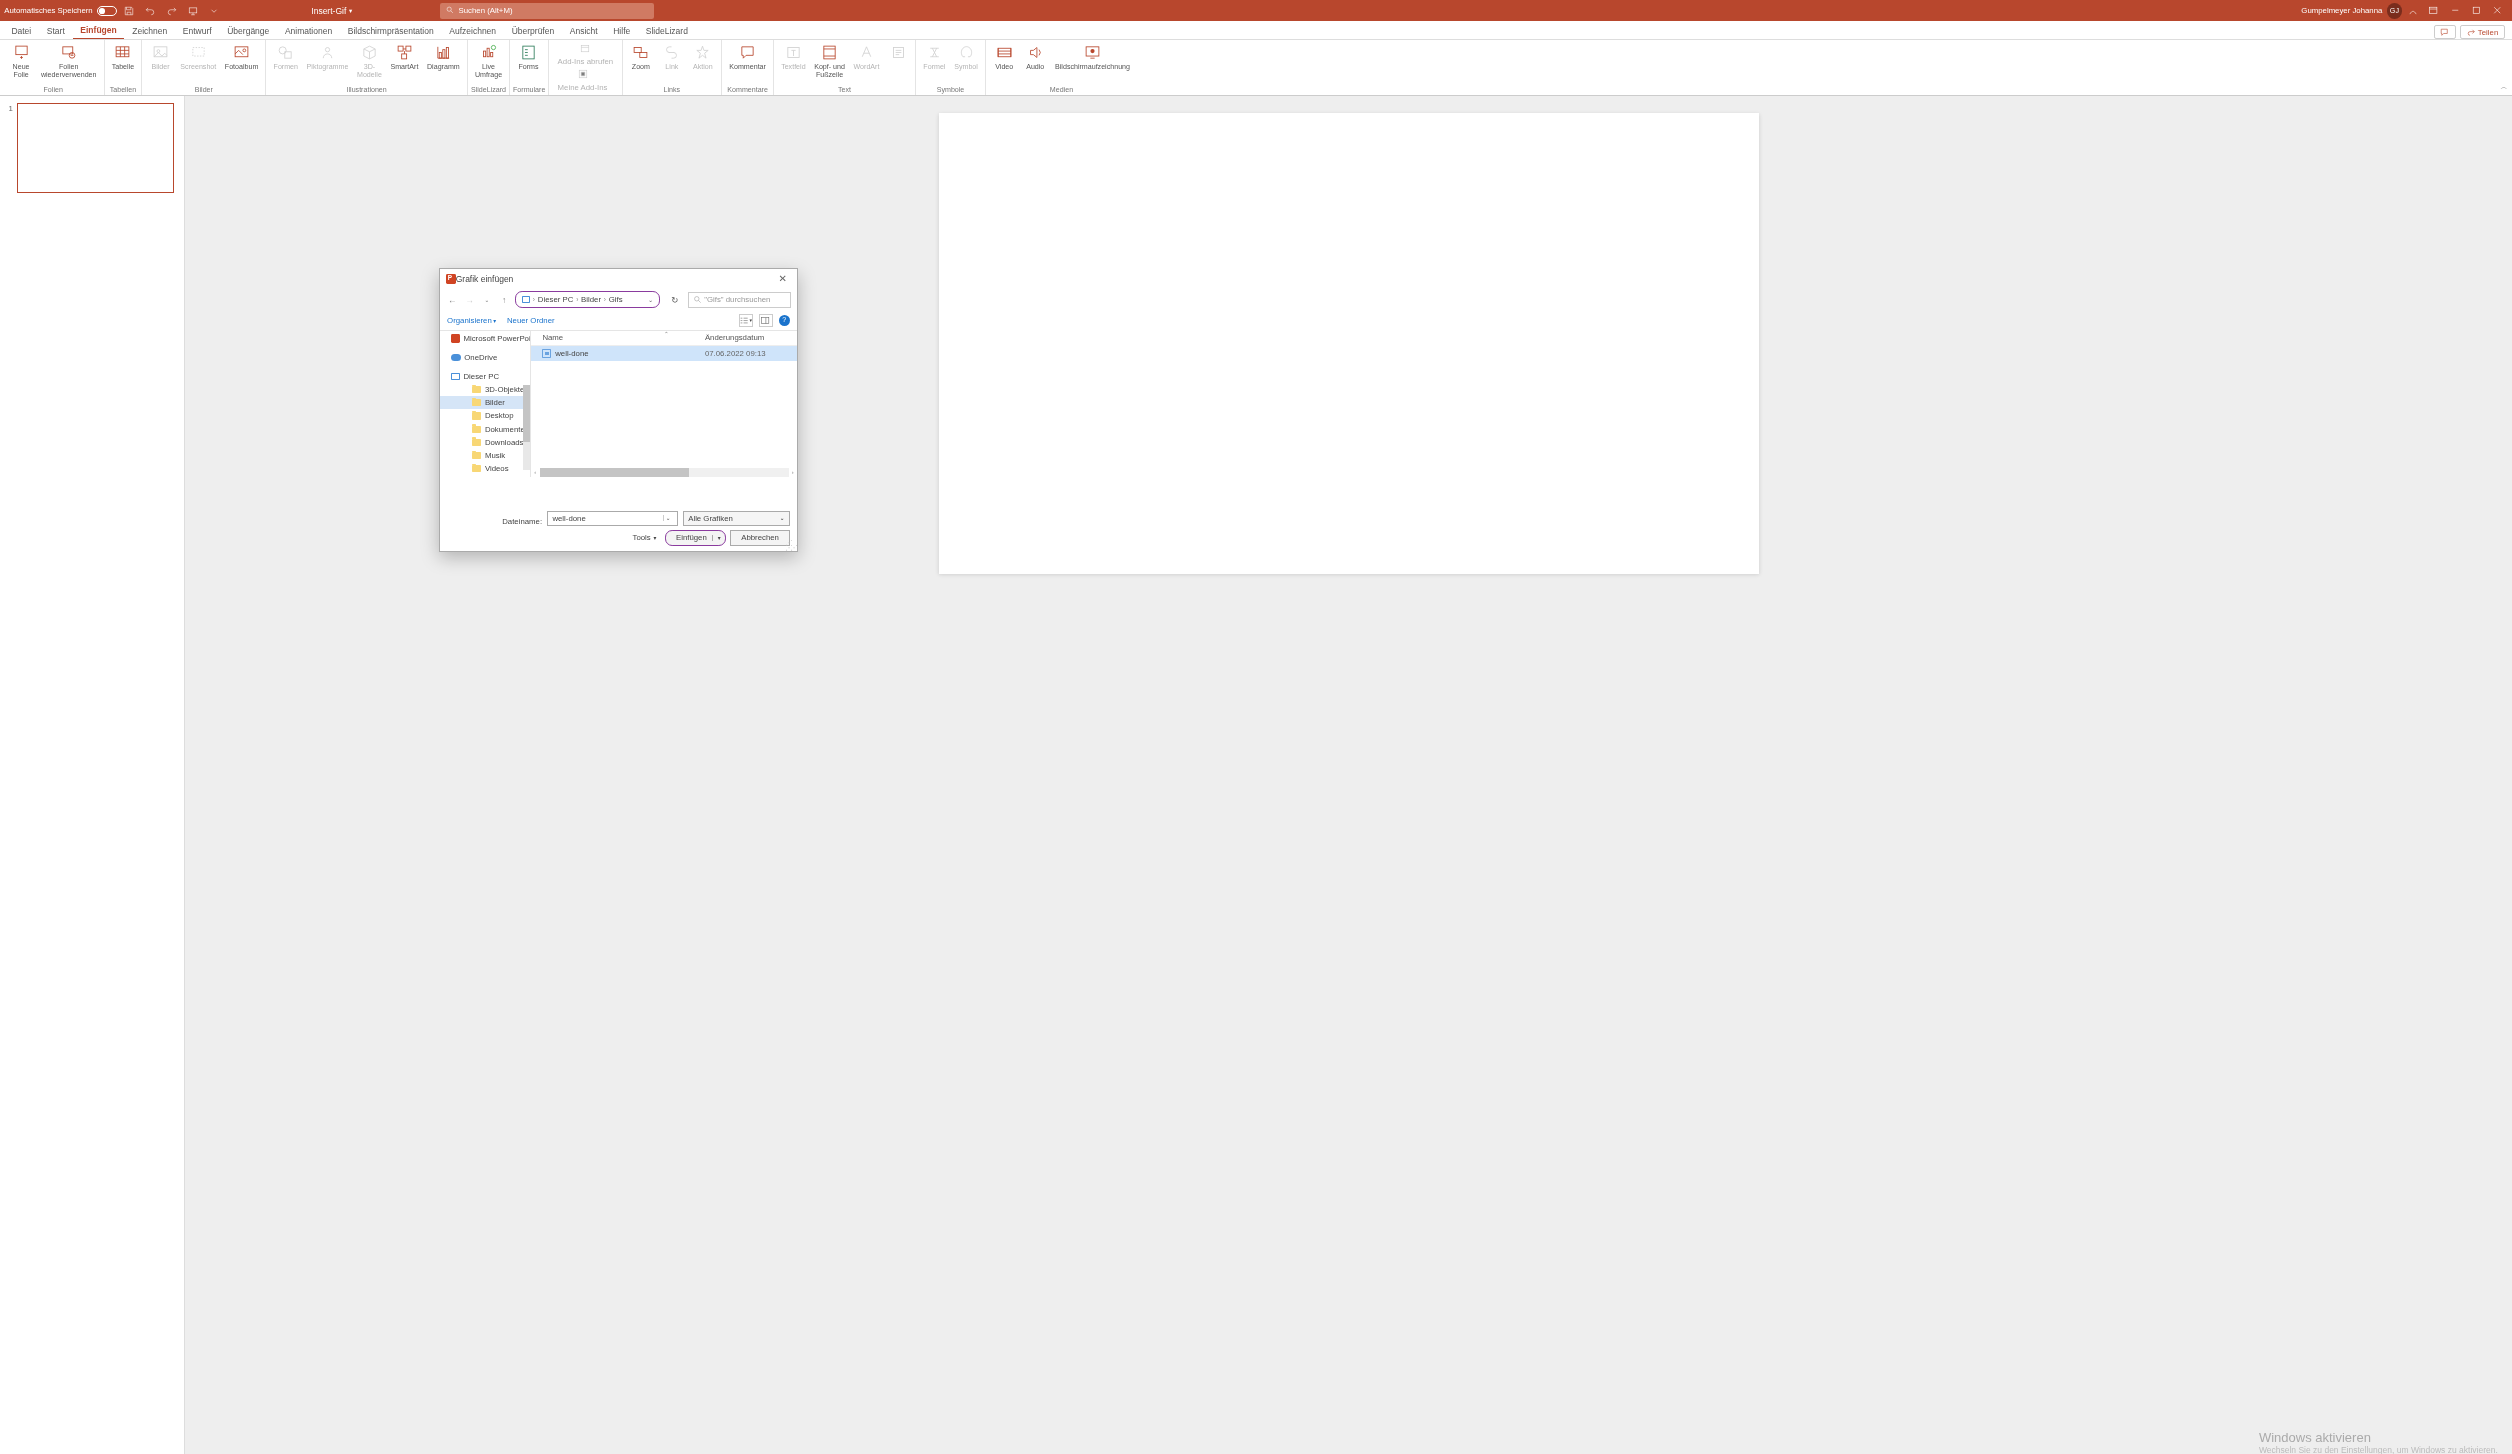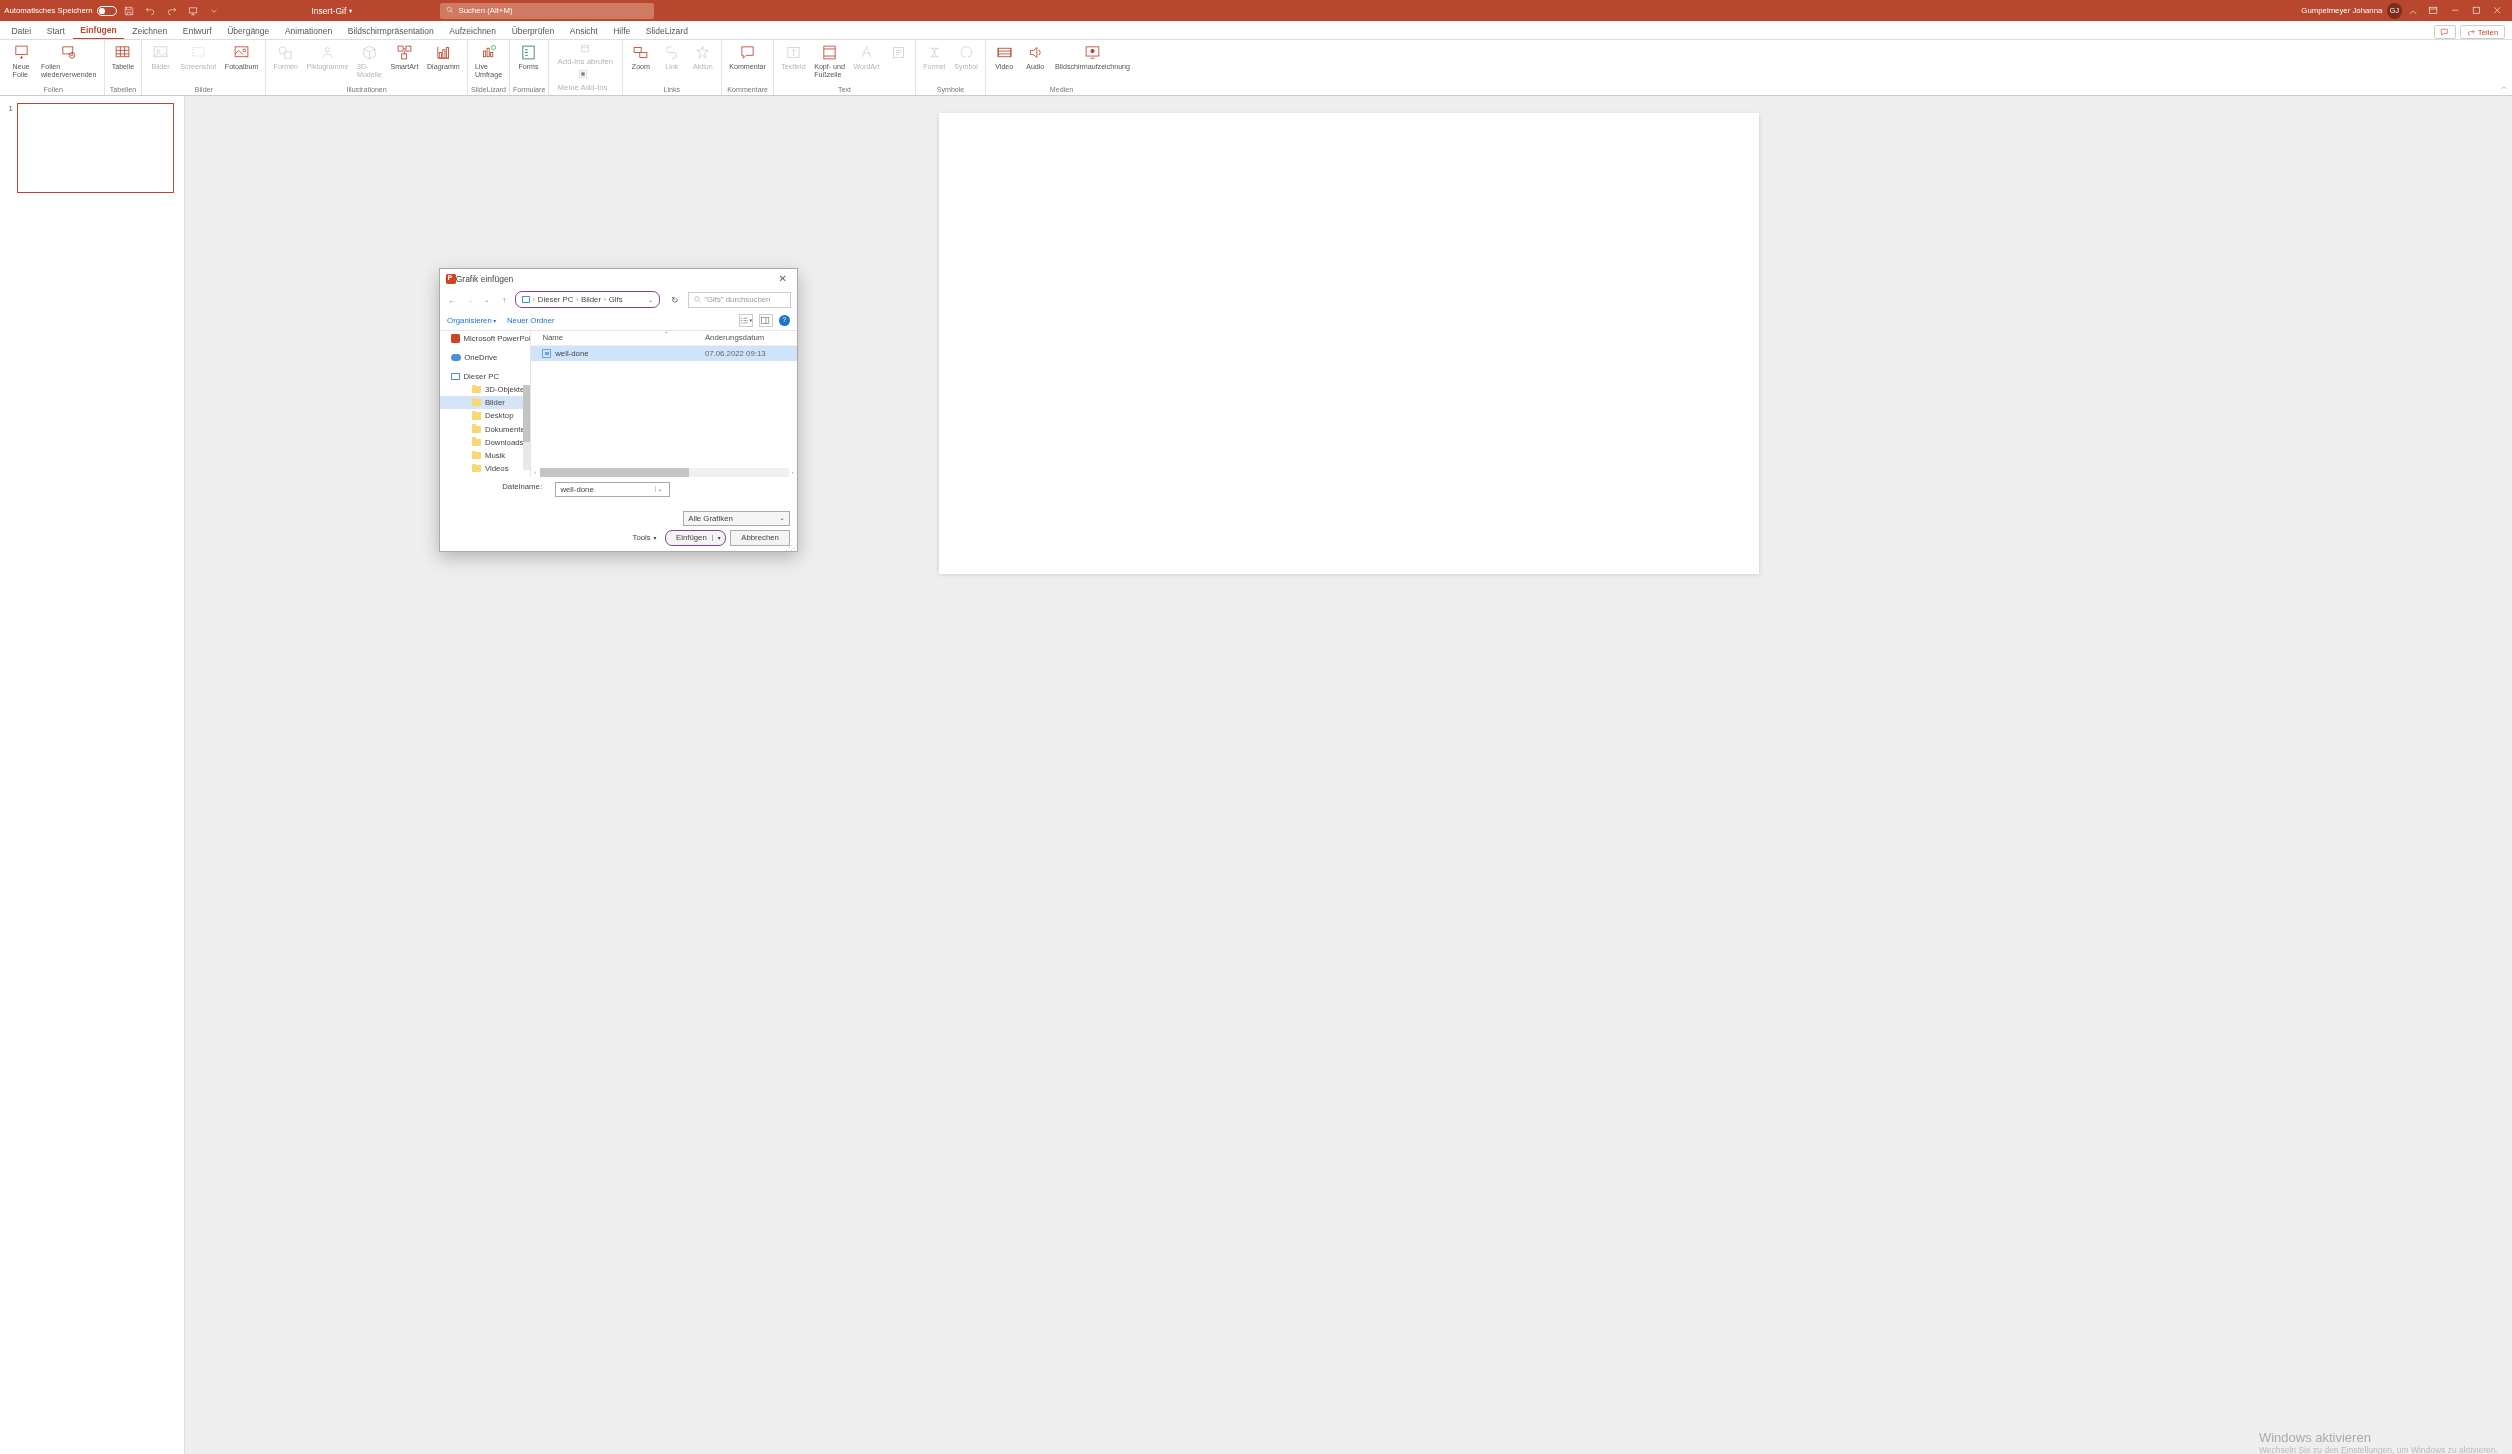--- a/index.html
+++ b/index.html
@@ -33,21 +33,21 @@
 
 .ribbon { height: 56px; background: #fff; border-bottom: 0.7px solid #ccc; display: flex; padding: 0 2.8px; position: relative; }
 .ribbon-group { border-right: 0.7px solid #e4e4e4; display: flex; flex-direction: column; padding: 1.4px 2.8px 0; }
 .ribbon-group-buttons { display: flex; align-items: flex-start; gap: 0; flex: 1; }
 .ribbon-group-label { font-size: 7.1px; color: #777; text-align: center; padding: 1.4px 0; }
 .rbtn { display: flex; flex-direction: column; align-items: center; padding: 1.4px 4.3px; cursor: pointer; border-radius: 2.1px; min-width: 31px; }
 .rbtn.disabled { opacity: .45; cursor: default; }
 .rbtn-icon { width: 20px; height: 20px; display: flex; align-items: center; justify-content: center; }
 .rbtn-icon svg { width: 17px; height: 17px; fill: none; stroke: #b8472d; stroke-width: 1.2; }
 .rbtn.disabled .rbtn-icon svg { stroke: #999; }
-.rbtn-label { font-size: 7.1px; color: #555; line-height: 1.15; white-space: pre-line; }
+.rbtn-label { font-size: 7.1px; color: #555; text-align: center; line-height: 1.15; white-space: pre-line; }
 .rbtn-row { display: flex; flex-direction: column; align-items: center; padding: 1.4px 5.7px; gap: 4.3px; font-size: 7.8px; color: #666; cursor: pointer; }
 .rbtn-row.disabled { opacity: .5; }
 .collapse-btn { position: absolute; right: 4.3px; bottom: 2.8px; font-size: 7.1px; color: #888; cursor: pointer; }
 
 
 .main { display: flex; height: calc(100vh - 95px); background: #f0f0f0; }
 .thumbs { width: 185px; background: #fff; border-right: 0.7px solid #ddd; padding: 7.1px 8.5px; }
 .thumb-wrap { display: flex; gap: 4.3px; }
 .thumb-num { font-size: 7.8px; color: #666; padding-top: 1.4px; }
 .thumb { width: 157px; height: 90px; border: 1.4px solid #b8472d; background: #fff; }
@@ -108,21 +108,21 @@
 .lr-name { flex: 1; display: flex; align-items: center; gap: 4.3px; padding-left: 4.3px; }
 .lr-date { width: 85px; color: #666; }
 .file-icon { width: 8.5px; height: 8.5px; border: 0.7px solid #6aa3e0; border-radius: 0.7px; flex-shrink: 0; position: relative; }
 .file-icon::after { content: ""; position: absolute; width: 4.3px; height: 2.8px; background: #6aa3e0; left: 1.4px; top: 2.1px; }
 .list-hscroll { position: absolute; bottom: 0; left: 0; right: 0; height: 8.5px; display: flex; align-items: center; }
 .hs-arrow { width: 8.5px; text-align: center; font-size: 5.7px; color: #888; cursor: pointer; }
 .hs-track { flex: 1; height: 8.5px; background: #f0f0f0; position: relative; }
 .hs-thumb { position: absolute; left: 0; width: 60%; height: 8.5px; background: #c4c4c4; }
 
 .dlg-footer { padding: 5.7px 7.1px; display: flex; flex-direction: column; gap: 4.3px; }
-.footer-row1 { display: flex; align-items: flex-start; gap: 13px; font-size: 7.8px; }
+.footer-row1 { display: flex; align-items: flex-end; gap: 5px; font-size: 7.8px; }
 .footer-row1 .lbl { width: 95px; text-align: right; }
 .fname-input { flex: 1; height: 14.2px; border: 0.7px solid #aaa; padding: 0 4.3px; font-size: 7.8px; display: flex; align-items: center; background: #fff; }
 .fname-drop { width: 10px; text-align: center; font-size: 5.7px; color: #666; border-left: 0.7px solid #ccc; }
 .ftype { width: 107px; height: 14.2px; border: 0.7px solid #aaa; padding: 0 4.3px; font-size: 7.8px; display: flex; align-items: center; justify-content: space-between; background: #f5f5f5; margin-top: 29px; }
 .footer-row2 { display: flex; align-items: center; justify-content: flex-end; gap: 4.3px; font-size: 7.8px; }
 .tools-lbl { margin-right: 4.3px; display: flex; align-items: center; gap: 2.8px; }
 .dlg-btn { height: 15.7px; padding: 0 10px; border: 0.7px solid #aaa; background: #f4f4f4; display: flex; align-items: center; cursor: pointer; font-size: 7.8px; }
 .dlg-btn.insert { border: 1.4px solid #8a3b9e; border-radius: 7.1px; padding: 0 4.3px 0 10px; gap: 5.7px; }
 .insert-drop { border-left: 0.7px solid #aaa; padding-left: 4.3px; font-size: 5.7px; }
 .resize-grip { position: absolute; right: 1.4px; bottom: 1.4px; font-size: 7.1px; color: #bbb; letter-spacing: -2.1px; line-height: .6; }

